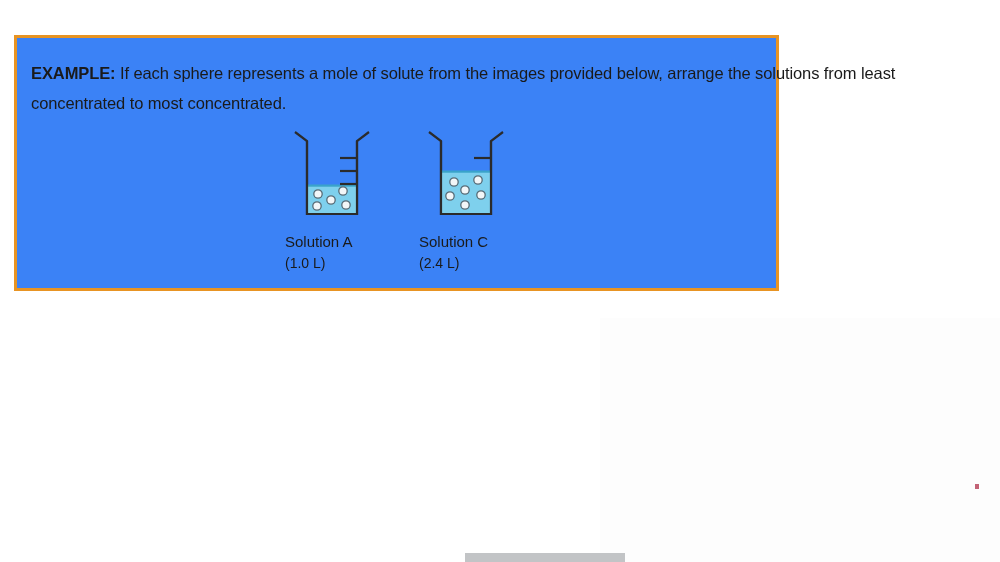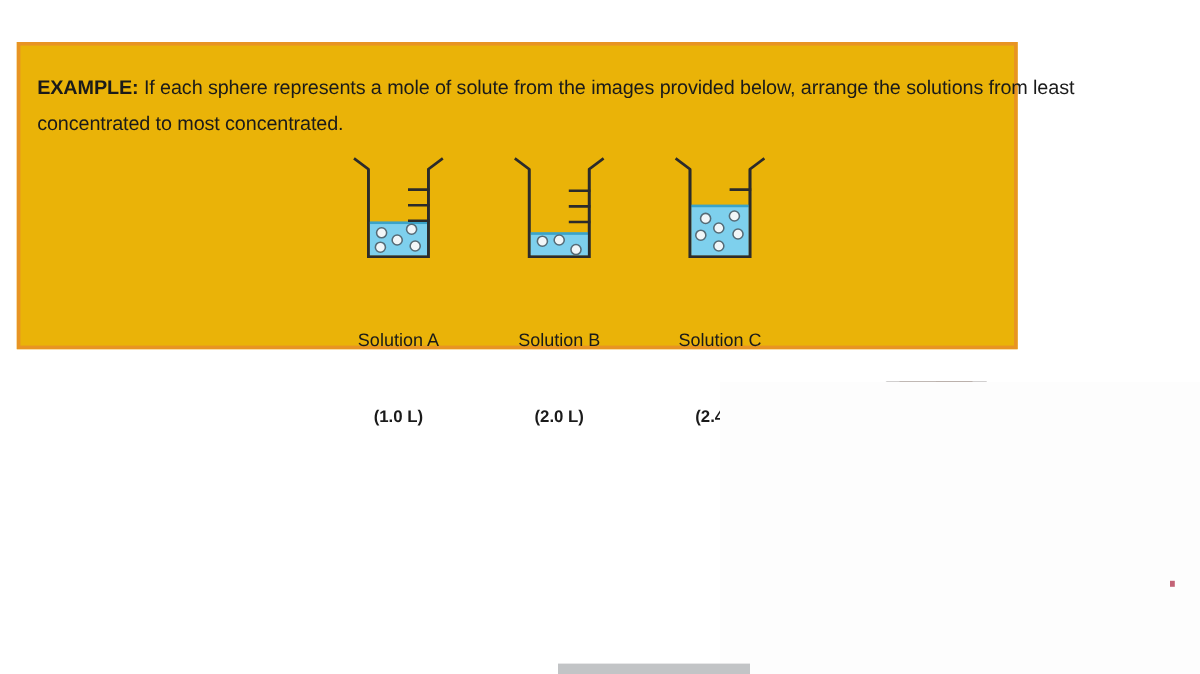--- a/index.html
+++ b/index.html
@@ -14,24 +14,24 @@
     overflow: hidden;
     font-family: "Liberation Sans", sans-serif;
     background: #ffffff;
   }
 
   
   #example-panel {
     position: absolute;
     left: 14px;
     top: 35px;
-    width: 834px;
+    width: 765px;
     height: 256px;
     border: 3px solid #e89423;
-    background: #eab308;
+    background: #3b82f6;
     box-sizing: border-box;
   }
 
   #prompt-text {
     position: absolute;
     left: 14px;
     top: 20px;
     width: 930px;
     font-size: 16.5px;
     line-height: 30px;
@@ -49,42 +49,40 @@
     top: 90px;
     width: 420px;
     display: flex;
     justify-content: flex-start;
     gap: 40px;
   }
   .beaker-group {
     width: 94px;
     display: flex;
     flex-direction: column;
-    align-items: center;
-    gap: 42px;
+    align-items: flex-start;
   }
   .beaker-svg-wrap {
     width: 94px;
     height: 98px;
     position: relative;
   }
   .beaker-label {
     margin-top: 6px;
     font-size: 15px;
     color: #1a1a1a;
     text-align: center;
     line-height: 20px;
   }
   .beaker-volume {
     font-size: 14px;
     color: #1a1a1a;
     text-align: center;
     line-height: 20px;
     margin-top: 1px;
-    font-weight: bold;
   }
 
   
   #presenter {
     position: absolute;
     left: 600px;
     top: 318px;
     width: 400px;
     height: 244px;
     overflow: hidden;
@@ -145,40 +143,20 @@
             <circle cx="46" cy="72" r="4.2" fill="#f2f6f8" stroke="#566b76" stroke-width="1.3"></circle>
             <circle cx="32" cy="78" r="4.2" fill="#f2f6f8" stroke="#566b76" stroke-width="1.3"></circle>
             <circle cx="61" cy="77" r="4.2" fill="#f2f6f8" stroke="#566b76" stroke-width="1.3"></circle>
           </g>
         </svg>
       </div>
       <div class="beaker-label">Solution A</div>
       <div class="beaker-volume">(1.0 L)</div>
     </div>
 
-    <div class="beaker-group">
-      <div class="beaker-svg-wrap">
-        <svg width="94" height="98" viewBox="0 0 94 98">
-          <path d="M10,4 L22,13 L22,86 L72,86 L72,13 L84,4" fill="none" stroke="#2b2b2b" stroke-width="2.2" stroke-linejoin="miter"></path>
-          <rect x="23" y="66" width="48" height="19" fill="#7ED0ED"></rect>
-          <rect x="23" y="65.5" width="48" height="2.2" fill="#3aa3c9"></rect>
-          <line x1="55" y1="31" x2="73" y2="31" stroke="#2b2b2b" stroke-width="2.2"></line>
-          <line x1="55" y1="44" x2="73" y2="44" stroke="#2b2b2b" stroke-width="2.2"></line>
-          <line x1="55" y1="57" x2="73" y2="57" stroke="#2b2b2b" stroke-width="2.2"></line>
-          <path d="M22,13 L22,86 L72,86 L72,13" fill="none" stroke="#2b2b2b" stroke-width="2.2"></path>
-          <g>
-            <circle cx="33" cy="73" r="4.2" fill="#f2f6f8" stroke="#566b76" stroke-width="1.3"></circle>
-            <circle cx="47" cy="72" r="4.2" fill="#f2f6f8" stroke="#566b76" stroke-width="1.3"></circle>
-            <circle cx="61" cy="80" r="4.2" fill="#f2f6f8" stroke="#566b76" stroke-width="1.3"></circle>
-          </g>
-        </svg>
-      </div>
-      <div class="beaker-label">Solution B</div>
-      <div class="beaker-volume">(2.0 L)</div>
-    </div>
 
     <div class="beaker-group">
       <div class="beaker-svg-wrap">
         <svg width="94" height="98" viewBox="0 0 94 98">
           <path d="M10,4 L22,13 L22,86 L72,86 L72,13 L84,4" fill="none" stroke="#2b2b2b" stroke-width="2.2" stroke-linejoin="miter"></path>
           <rect x="23" y="43" width="48" height="42" fill="#7ED0ED"></rect>
           <rect x="23" y="42.5" width="48" height="2.2" fill="#3aa3c9"></rect>
           <line x1="55" y1="30" x2="73" y2="30" stroke="#2b2b2b" stroke-width="2.2"></line>
           <path d="M22,13 L22,86 L72,86 L72,13" fill="none" stroke="#2b2b2b" stroke-width="2.2"></path>
           <g>

